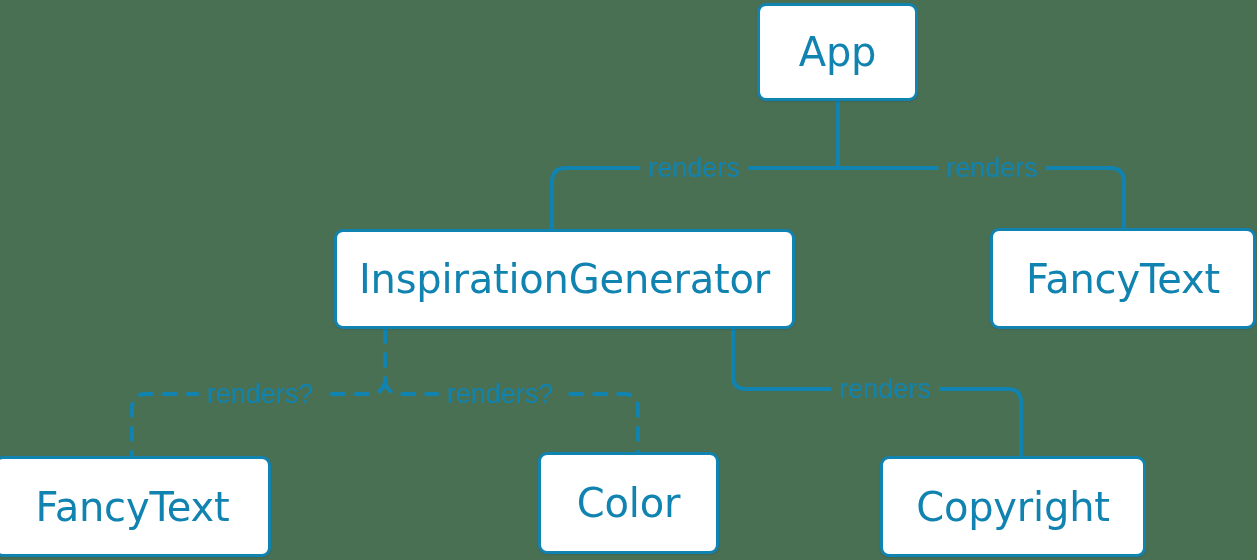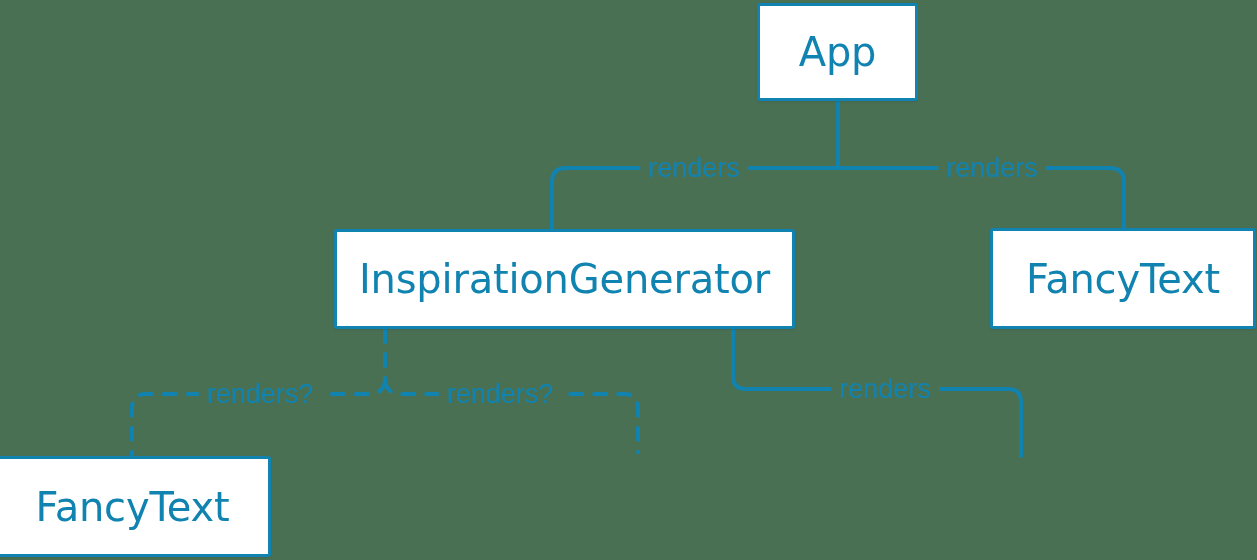--- a/index.html
+++ b/index.html
@@ -27,21 +27,21 @@
     width: 1257px;
     height: 560px;
     z-index: 1;
   }
   .node {
     position: absolute;
     z-index: 3;
     box-sizing: border-box;
     background: #ffffff;
     border: 3px solid #1183b0;
-    border-radius: 3px;
+    border-radius: 9px;
     display: flex;
     align-items: center;
     justify-content: center;
     color: #1183b0;
     font-family: "DejaVu Sans", sans-serif;
     font-weight: 400;
     letter-spacing: -0.2px;
     white-space: nowrap;
     box-shadow: 0 1px 2px rgba(0,0,0,0.10);
   }
@@ -115,15 +115,21 @@
   </div>
 
   <div class="node" id="node-fancytext-right">
     <span class="node-label">FancyText</span>
   </div>
 
   <div class="node" id="node-fancytext-left">
     <span class="node-label">FancyText</span>
   </div>
 
+  <div class="node" id="node-color">
+    <span class="node-label">Color</span>
+  </div>
 
+  <div class="node" id="node-copyright">
+    <span class="node-label">Copyright</span>
+  </div>
 
 </div>
 
 </body></html>

